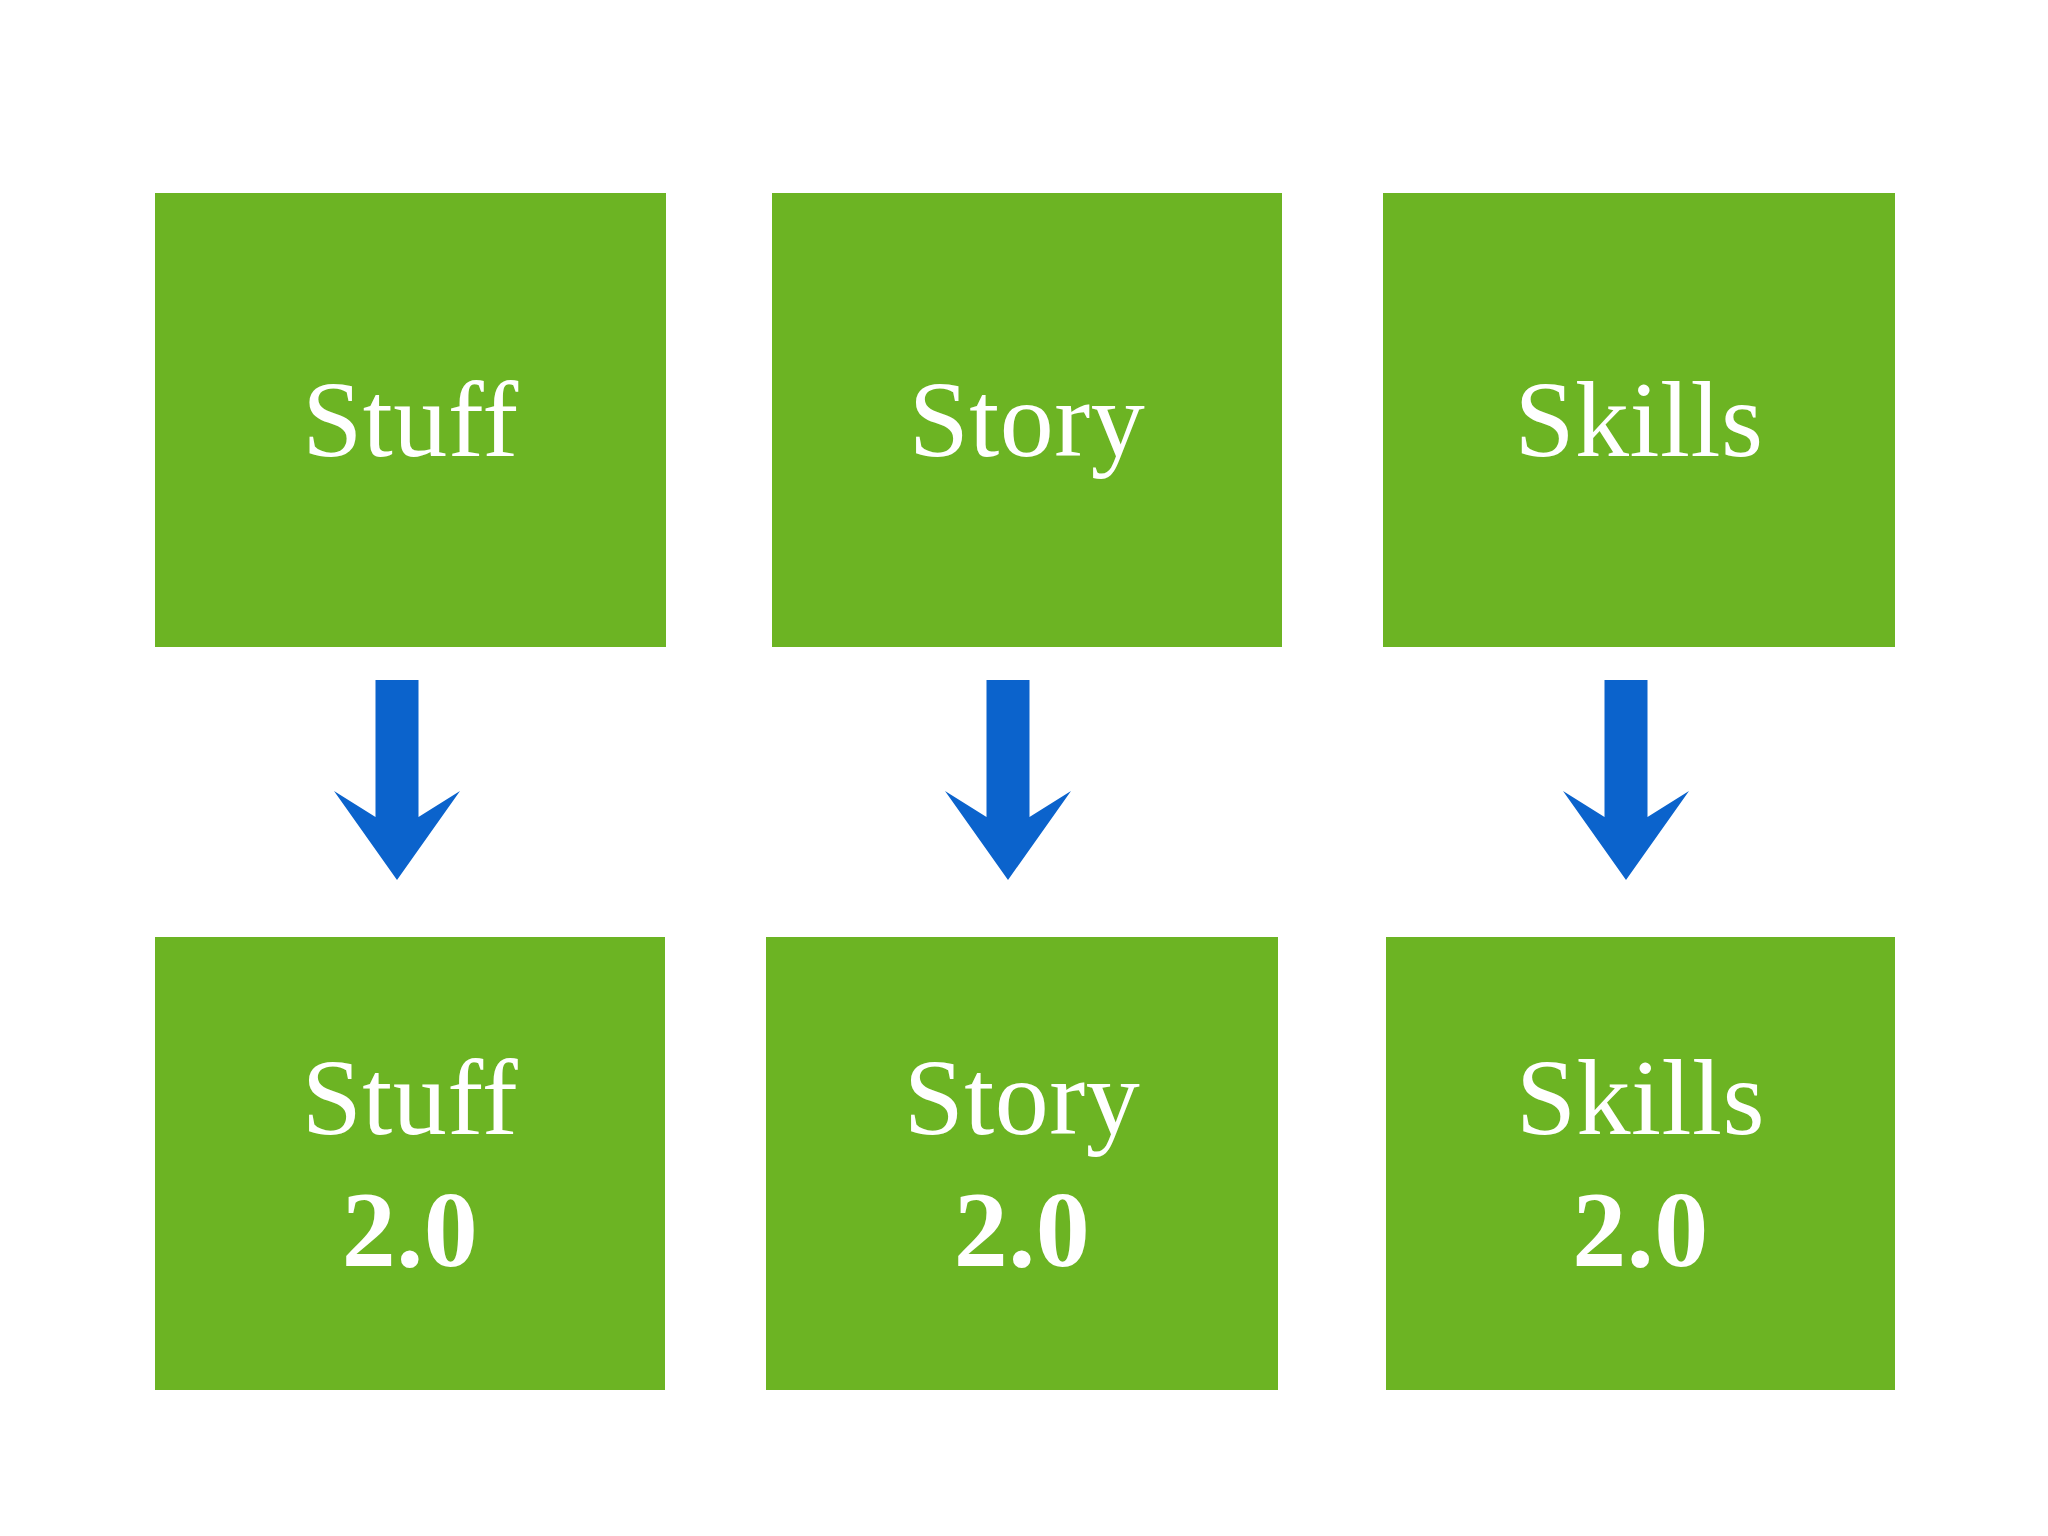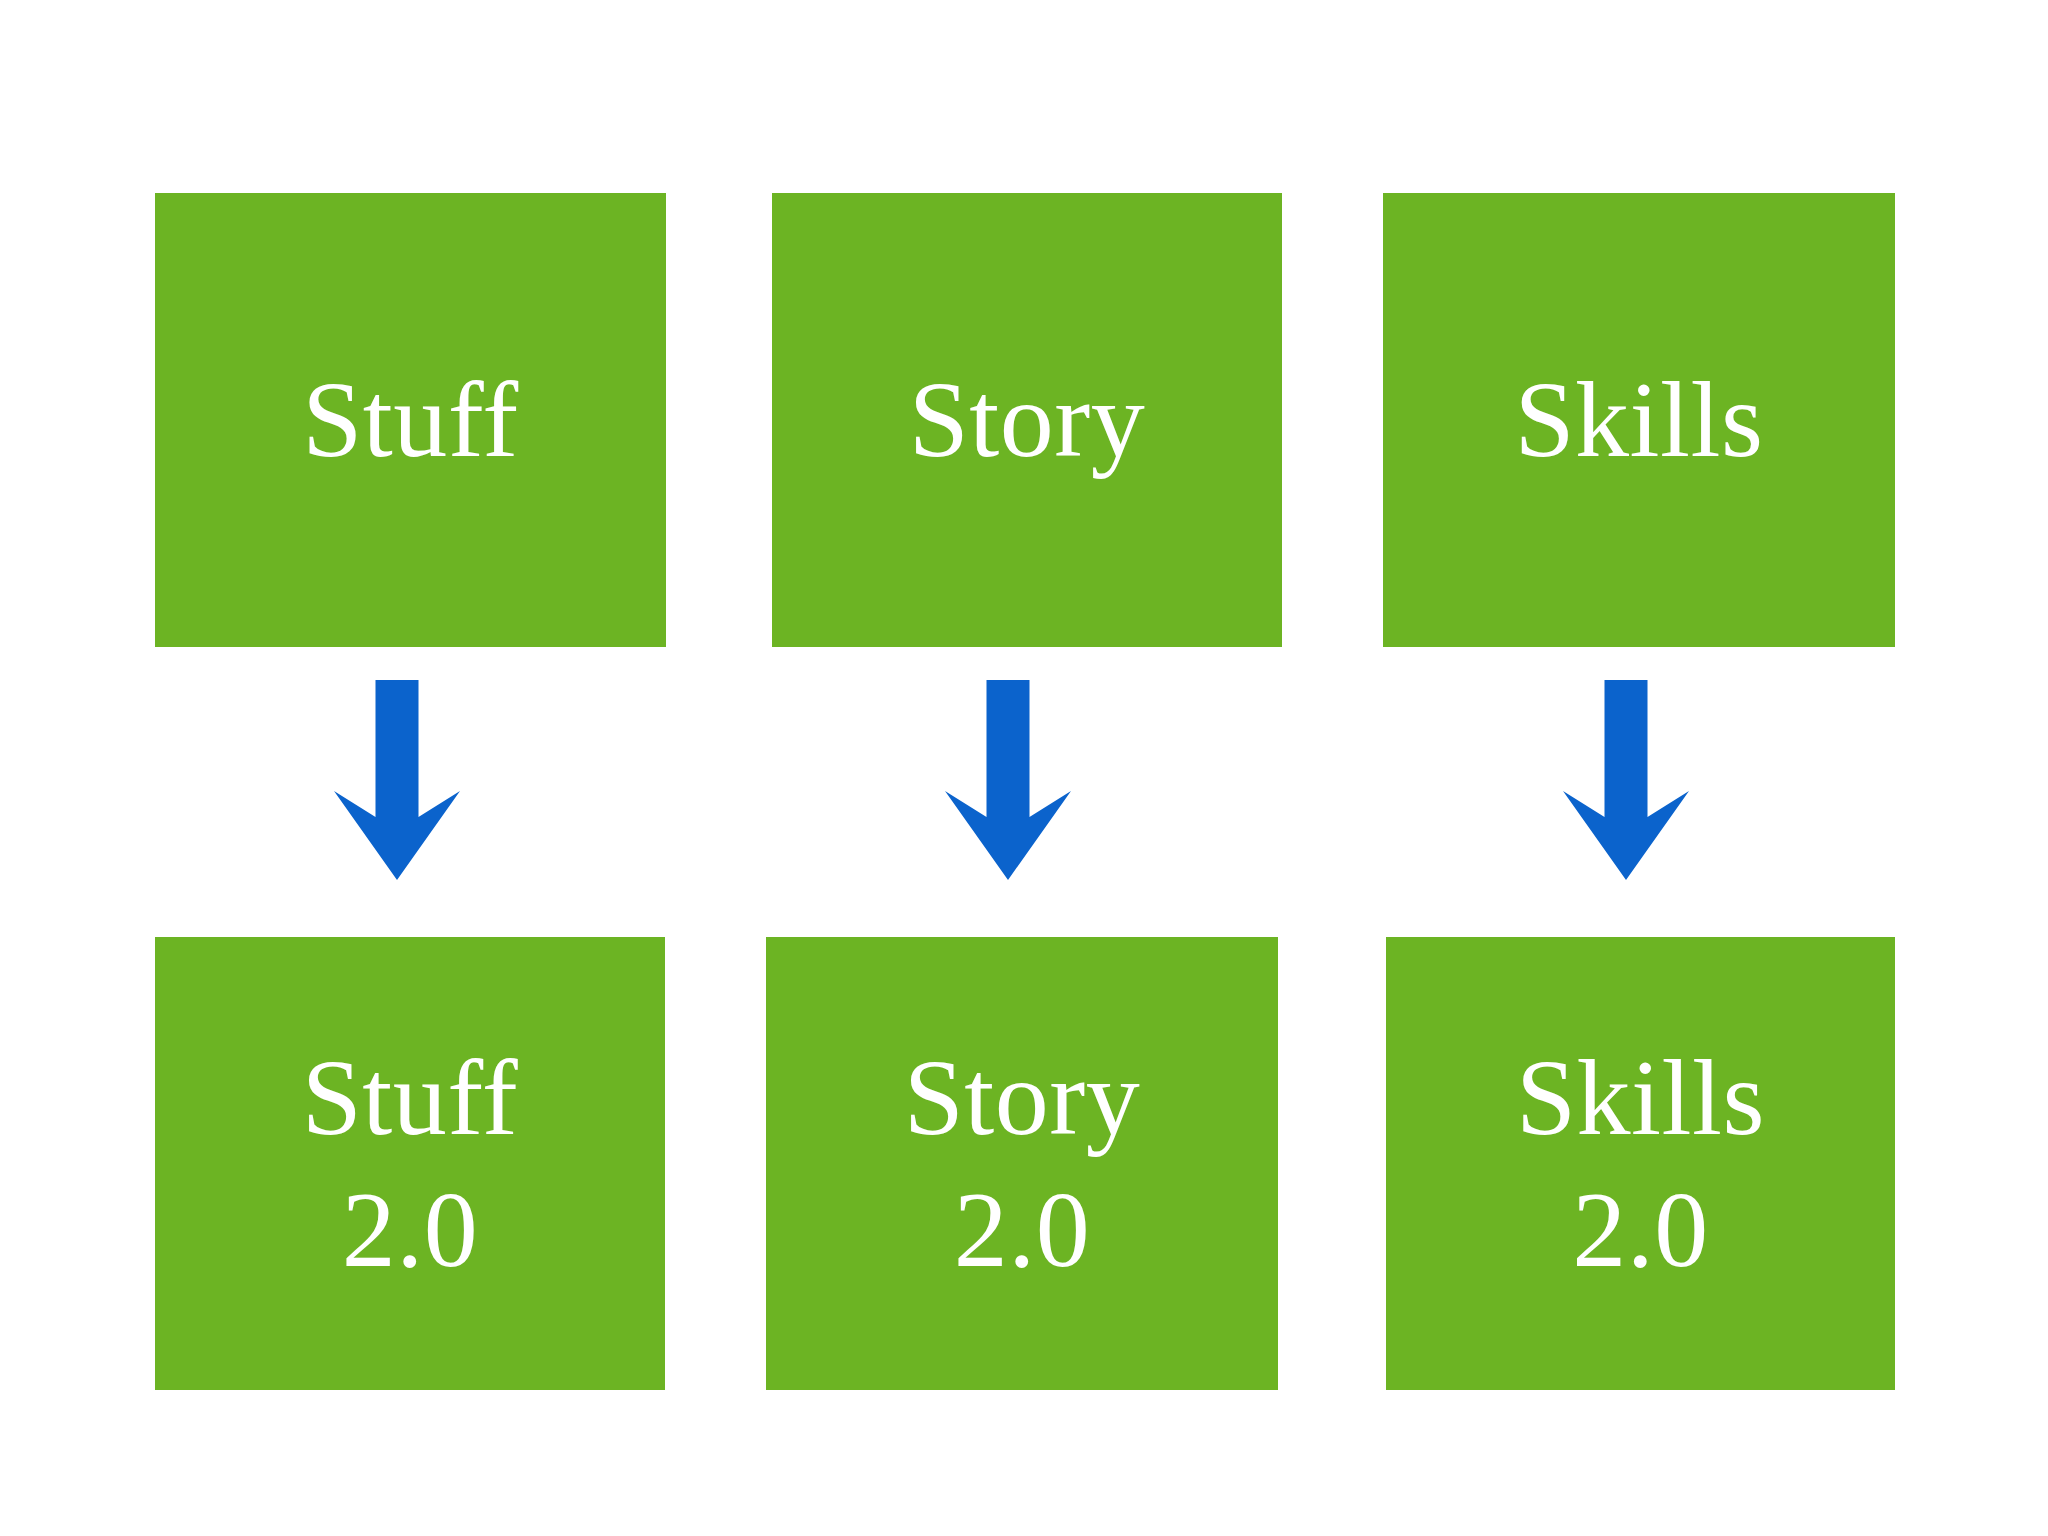--- a/index.html
+++ b/index.html
@@ -36,21 +36,21 @@
     font-weight: 400;
     line-height: 1.18;
     letter-spacing: 0.5px;
     text-align: right;
     white-space: nowrap;
   }
   .box-version {
     color: #FFFFFF;
     font-family: "Liberation Serif", "DejaVu Serif", serif;
     font-size: 108px;
-    font-weight: 400;
+    font-weight: 700;
     line-height: 1.18;
     letter-spacing: 0.5px;
     text-align: left;
     white-space: nowrap;
   }
 
   
   .row1 { top: 193px; height: 454px; }
   
   .row2 { top: 937px; height: 453px; }

